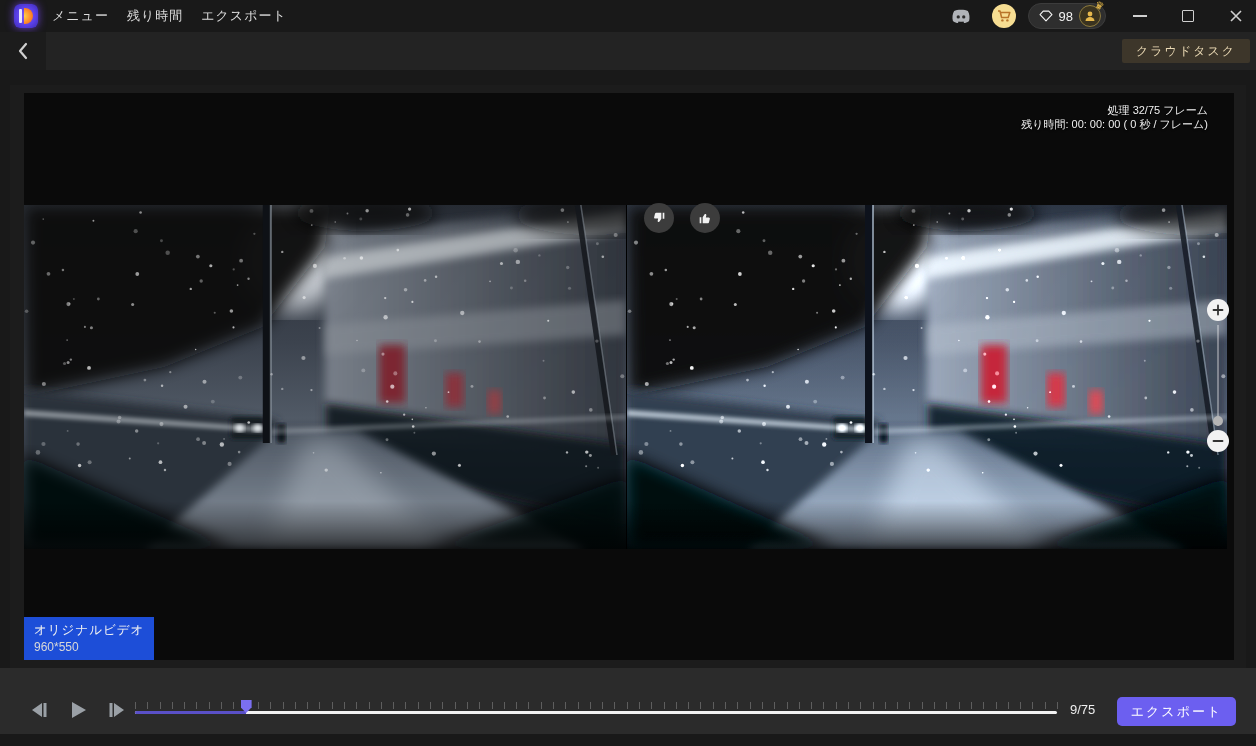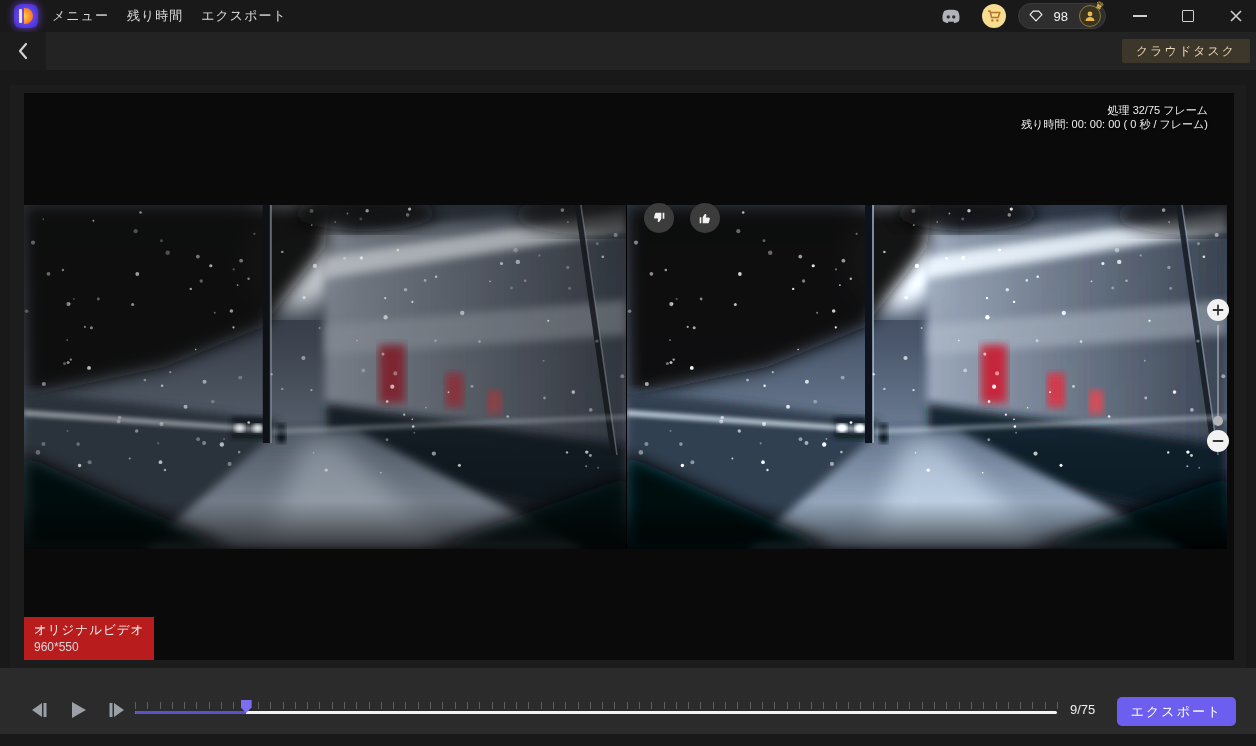--- a/index.html
+++ b/index.html
@@ -16,21 +16,21 @@
   #logo .bar { position:absolute; left:5px; top:5px; width:3px; height:14px; background:#e8e4ff; border-radius:1px; }
   #logo .disc { position:absolute; left:10px; top:4px; width:9px; height:16px;
     background:radial-gradient(circle at 0 50%, #ffd24a 0%, #ff8c2a 55%, #e05a1f 100%);
     border-radius:0 9px 9px 0; }
   .menu-row { left:52px; top:0; height:32px; display:flex; gap:18px; align-items:center; }
   .menu-item { color:#dcdcdc; font-size:13px; letter-spacing:1px; cursor:default; }
   #tb-right { right:10px; top:0; height:32px; display:flex; align-items:center; }
   .tb-icn { display:flex; align-items:center; justify-content:center; }
   #cart-wrap { width:24px; height:24px; border-radius:50%; background:#f6dd92; margin-left:20px; }
   #cred-pill { height:26px; margin-left:12px; padding:0 4px 0 10px; border-radius:13px;
-    background:#2e2e2e; border:1px solid #3c3c3c; display:flex; align-items:center; gap:11px; }
+    background:#2e2e2e; border:1px solid #3c3c3c; display:flex; align-items:center; gap:6px; }
   #cred-pill .num { color:#f2f2f2; font-size:13px; }
   #avatar { width:22px; height:22px; border-radius:50%; background:#3a331f; border:1.5px solid #8d7a3c;
     position:relative; display:flex; align-items:center; justify-content:center; }
   #avatar .crown { position:absolute; right:-4px; top:-6px; color:#f2c24c; font-size:10px; transform:rotate(24deg); }
   .win-btn { display:flex; align-items:center; justify-content:center; width:20px; height:20px; }
   #min-btn { margin-left:24px; } #max-btn { margin-left:28px; } #close-btn { margin-left:28px; }
   #min-btn .g { width:14px; height:2px; background:#cfcfcf; }
   #max-btn .g { width:12px; height:12px; border:1.5px solid #cfcfcf; border-radius:1px; }
 
   
@@ -58,21 +58,21 @@
 
   #proc-info { right:26px; top:10px; text-align:right; color:#f0f0f0; font-size:11px; line-height:14px;
     text-shadow:0 1px 2px #000; }
 
   .zoom-circle { left:1183px; width:22px; height:22px; border-radius:50%; background:#f2f2f2;
     display:flex; align-items:center; justify-content:center; cursor:pointer; }
   #zoom-in { top:206px; } #zoom-out { top:337px; }
   #zoom-track { left:1193px; top:232px; width:2px; height:101px; background:rgba(255,255,255,.35); }
   #zoom-handle { left:1189px; top:323px; width:10px; height:10px; border-radius:50%; background:#b5b5b5; cursor:grab; }
 
-  .vid-label { top:524px; background:#b91c1c; padding:4px 10px 6px; min-height:42px; }
+  .vid-label { top:524px; background:#1d4ed8; padding:4px 10px 6px; min-height:42px; }
   #label-left { left:0; } #label-right { left:603px; }
   .vid-label .t1 { color:#f2f2f2; font-size:12.5px; letter-spacing:1px; line-height:18px; }
   .vid-label .t2 { color:#d8d8d8; font-size:12px; line-height:16px; }
 
   
   #bottombar { left:0; top:668px; width:1256px; height:66px; background:#2b2b2b; }
   #notice { left:14px; top:6px; color:#8c8c8c; font-size:12px; letter-spacing:1px; }
   #controls { left:26px; top:30px; display:flex; gap:13px; align-items:center; }
   .pc-btn { width:26px; height:24px; display:flex; align-items:center; justify-content:center; cursor:pointer; }
 

